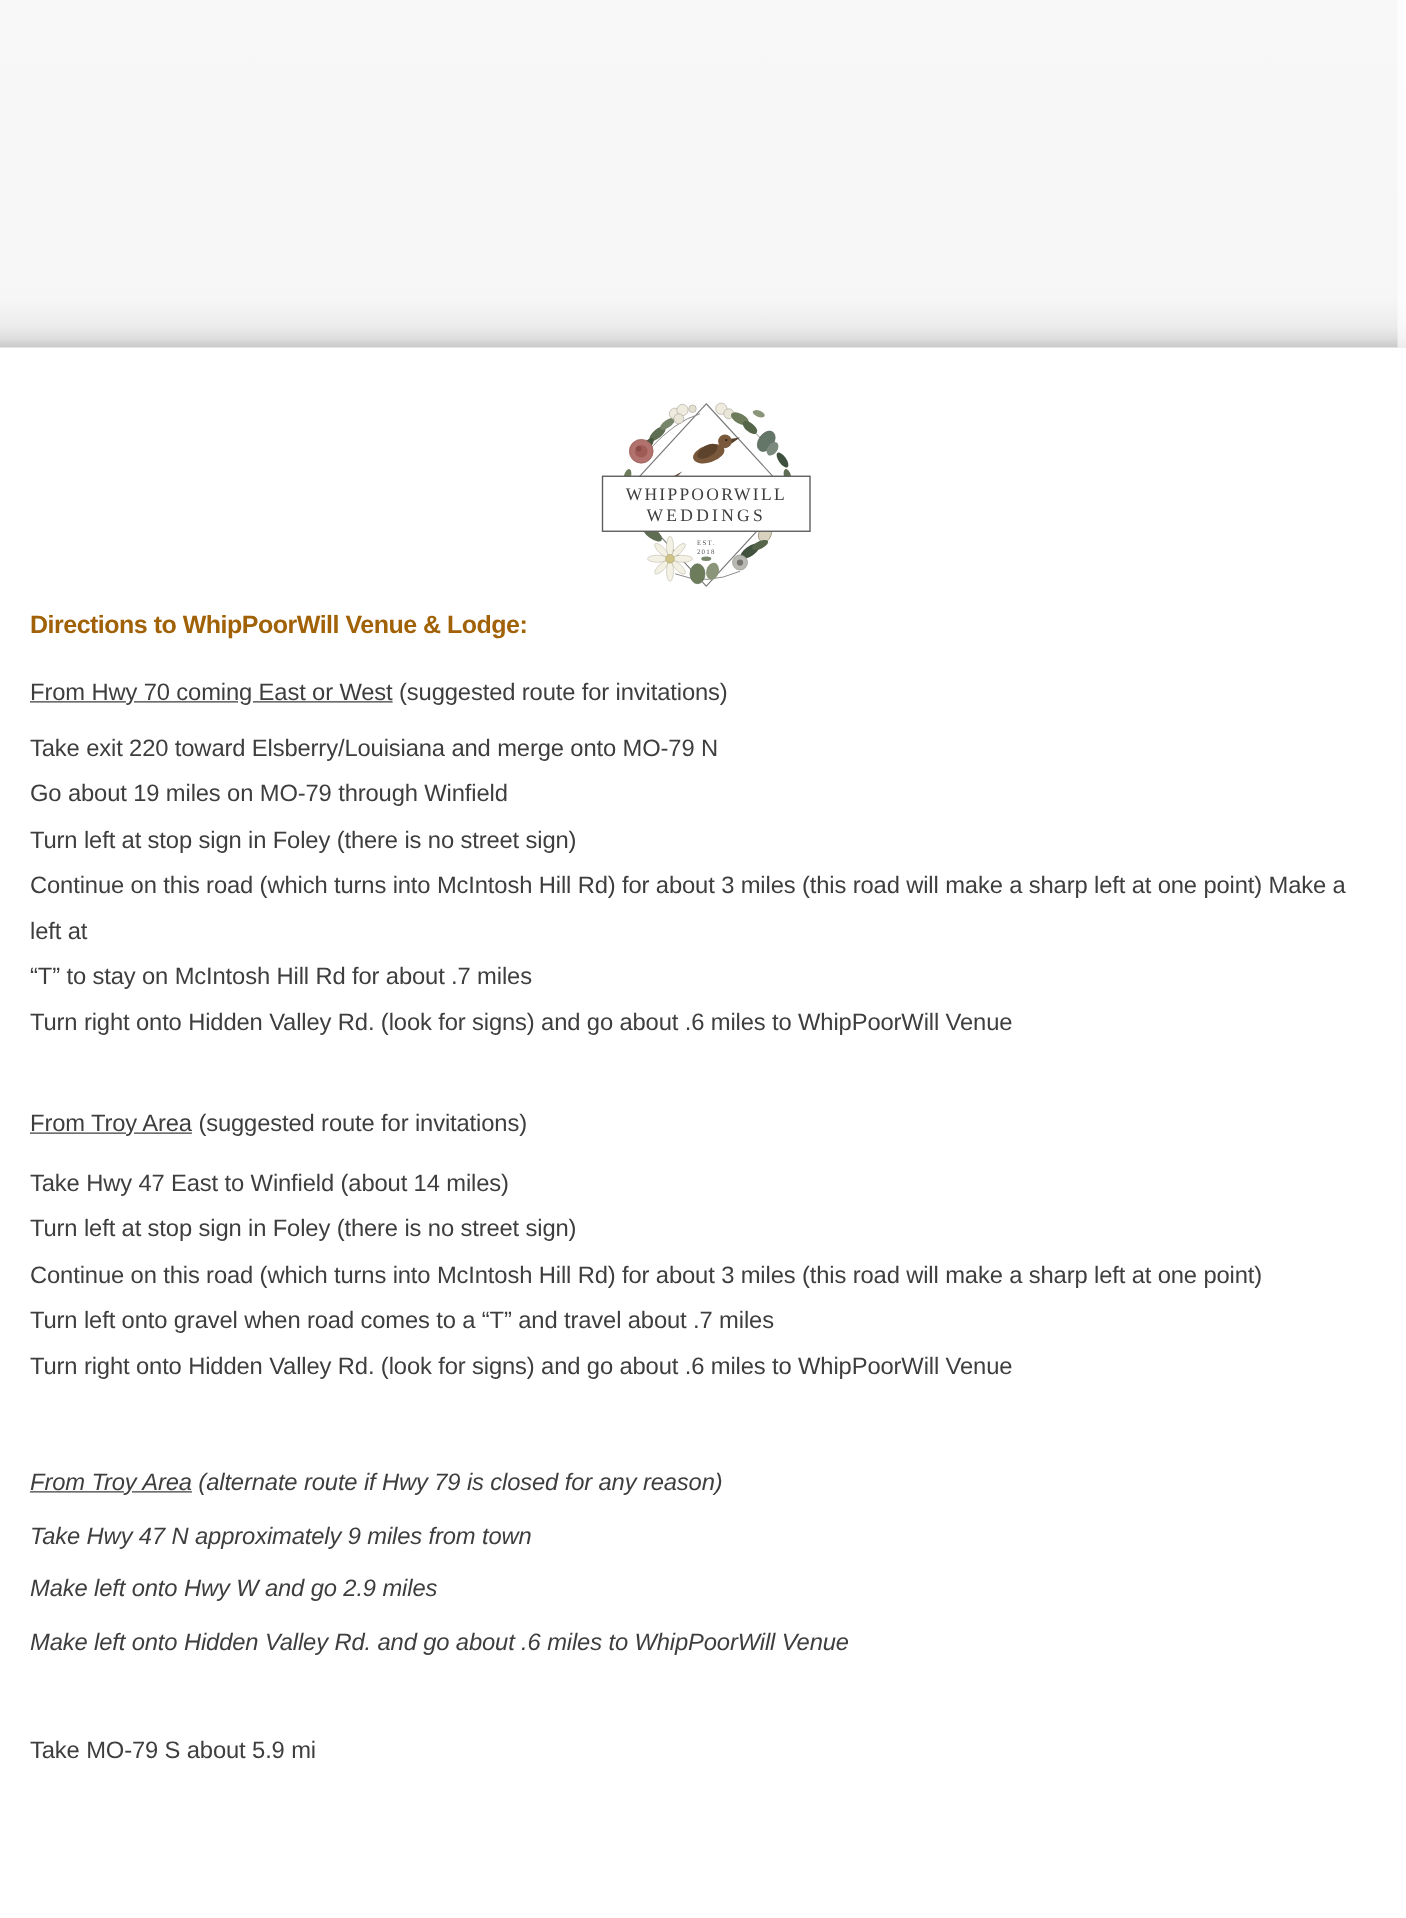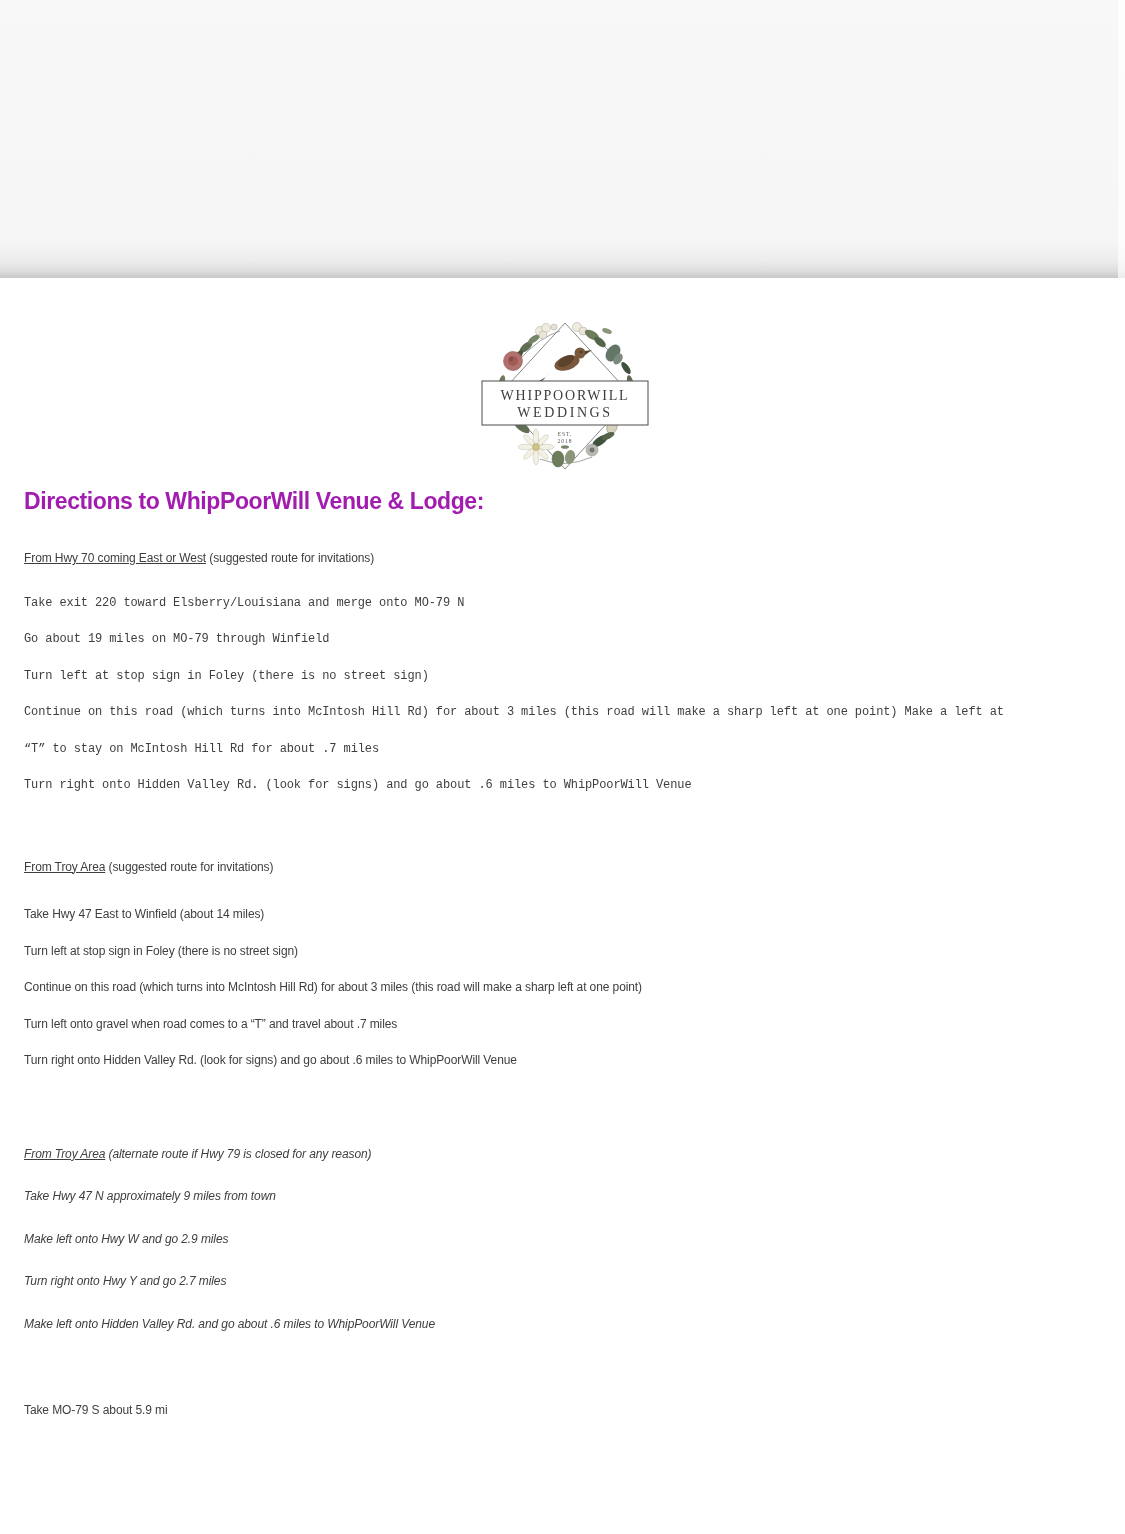--- a/index.html
+++ b/index.html
@@ -35,35 +35,35 @@
   .page {
     background: #ffffff;
     padding: 0 20px 0 24px;
   }
   .logo-wrap {
     width: 170px;
     margin: 41px auto 0 auto;
   }
   h1.doc-title {
     margin: 13px 0 0 0;
-    font-size: 23px;
+    font-size: 20px;
     font-weight: 700;
     letter-spacing: -0.4px;
-    color: #a21caf;
+    color: #a16207;
   }
   .sec p {
     margin: 0;
-    font-size: 12px;
+    font-size: 19px;
     letter-spacing: -0.1px;
     line-height: 36.5px;
     white-space: pre-line;
   }
   .sec .heading .u { text-decoration: underline; }
   .s1 { margin-top: 25px; }
-  .s1 .lines { margin-top: 8px; font-family: Liberation Mono, monospace; }
+  .s1 .lines { margin-top: 8px; }
   .s2 { margin-top: 45px; }
   .s2 .lines { margin-top: 11px; }
   .s3 { margin-top: 57px; font-style: italic; }
   .s3 p { margin-bottom: 6px; }
   .s4 { margin-top: 50px; }
   .s4 p { margin-bottom: 6px; }
 </style>
 </head>
 <body>
 
@@ -168,21 +168,20 @@
       <p class="line">Turn left onto gravel when road comes to a “T” and travel about .7 miles</p>
       <p class="line">Turn right onto Hidden Valley Rd. (look for signs) and go about .6 miles to WhipPoorWill Venue</p>
     </div>
   </section>
 
   <section class="sec s3">
     <p class="heading"><span class="u">From Troy Area</span><span> (alternate route if Hwy 79 is closed for any reason)</span></p>
     <div class="lines">
       <p class="line">Take Hwy 47 N approximately 9 miles from town</p>
       <p class="line">Make left onto Hwy W and go 2.9 miles</p>
-      <p class="line">Turn right onto Hwy Y and go 2.7 miles</p>
       <p class="line">Make left onto Hidden Valley Rd. and go about .6 miles to WhipPoorWill Venue</p>
     </div>
   </section>
 
   <section class="sec s4">
     <div class="lines">
       <p class="line">Take MO-79 S about 5.9 mi</p>
     </div>
   </section>
 

